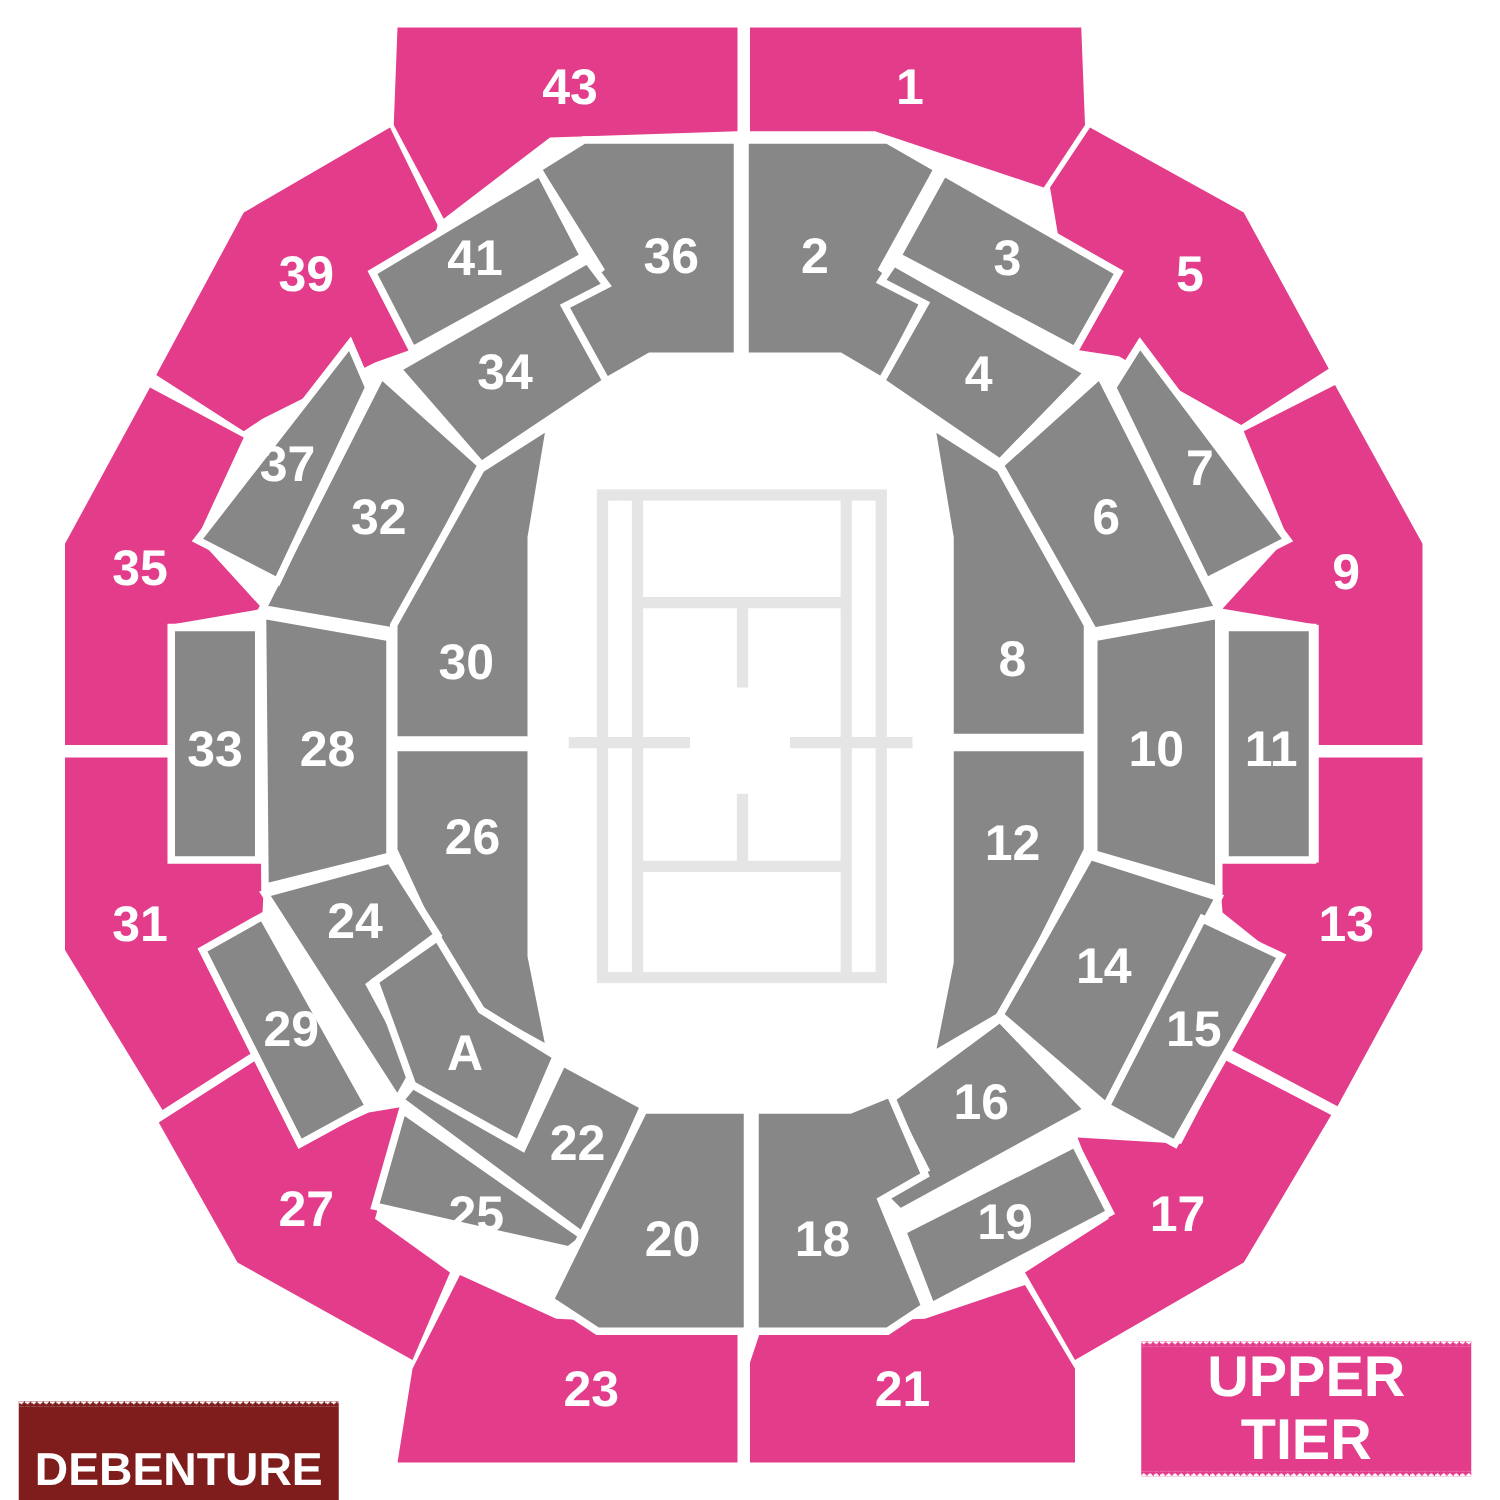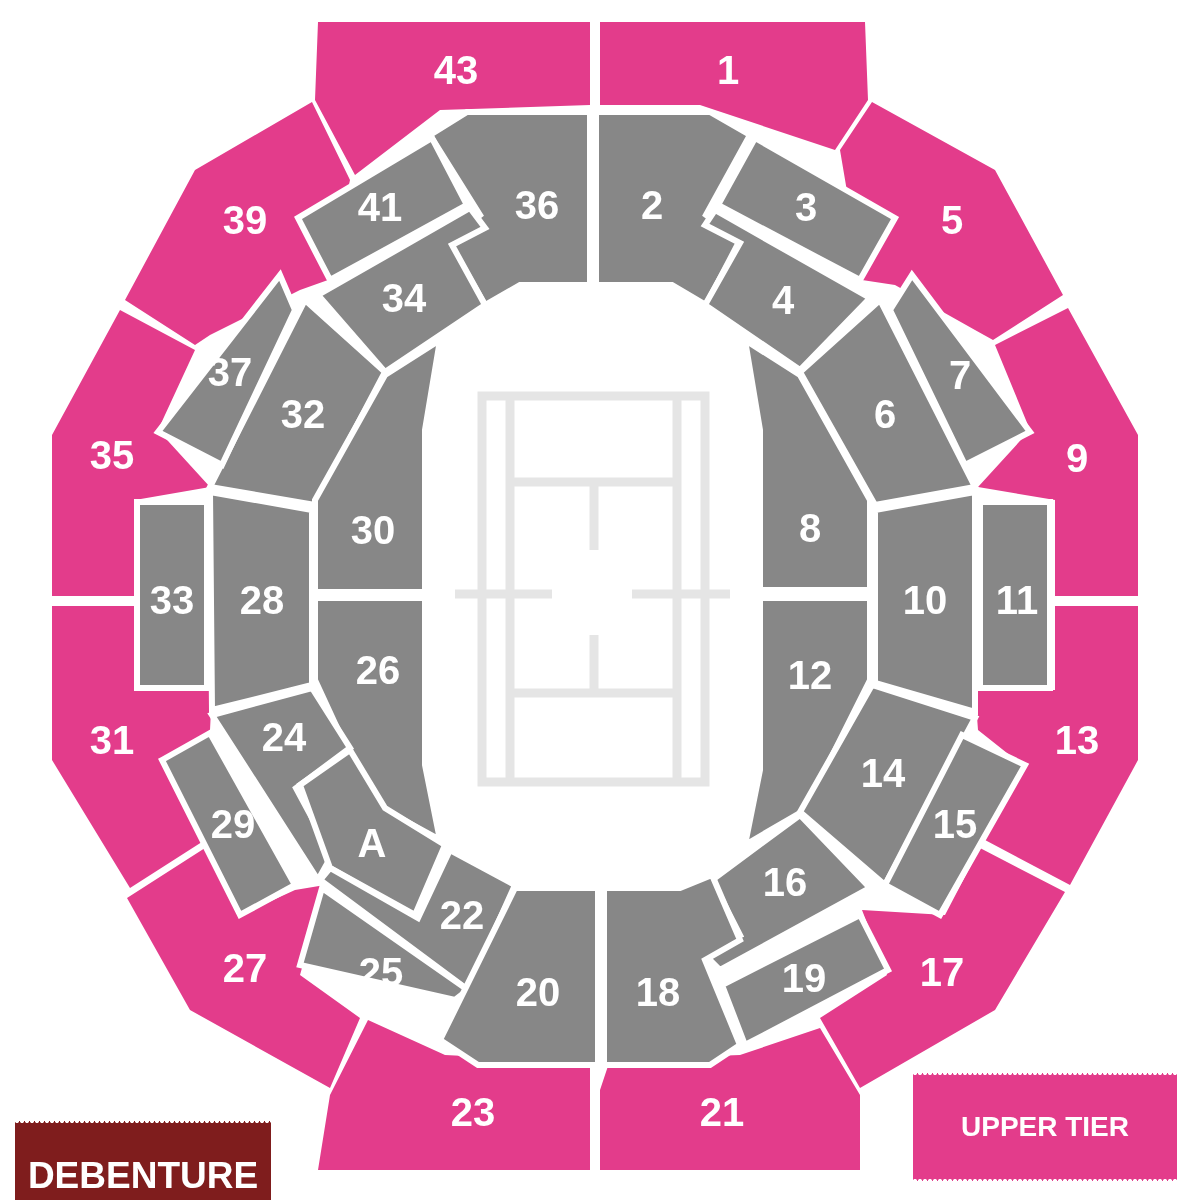--- a/index.html
+++ b/index.html
@@ -4,21 +4,21 @@
 <style>
   html,body{margin:0;padding:0;background:#fff;}
   body{width:1200px;height:1200px;position:relative;overflow:hidden;font-family:"Liberation Sans",sans-serif;}
   svg{position:absolute;left:0;top:0;}
   .up{fill:#e33c8b;}
   .db{fill:#878787;stroke:#fff;stroke-width:6;stroke-linejoin:miter;}
   .lbl{fill:#fff;font-family:"Liberation Sans",sans-serif;font-weight:bold;font-size:40px;text-anchor:middle;dominant-baseline:central;}
   .court line,.court rect{stroke:#e5e5e5;stroke-width:9;fill:none;}
   .legend{position:absolute;color:#fff;font-weight:bold;text-align:center;display:flex;align-items:center;justify-content:center;line-height:1.08;}
   .legend.deb{left:15px;top:1121px;width:256px;height:110px;background:#7f1d1d;font-size:37px;}
-  .legend.upt{left:913px;top:1073px;width:264px;height:108px;background:#e33c8b;font-size:28px;}
+  .legend.upt{left:913px;top:1073px;width:264px;height:108px;background:#e33c8b;font-size:46px;}
   .legend:before,.legend:after{content:"";position:absolute;left:0;right:0;height:4px;background-image:radial-gradient(circle at 2px 0,#fff 2px,transparent 2.2px);background-size:5px 4px;}
   .legend:before{top:0;} .legend:after{bottom:0;transform:scaleY(-1);}
 </style>
 </head>
 <body>
 
 <svg width="1200" height="1200" viewBox="0 0 1200 1200">
 
   <g>
     <polygon class="up" points="600,22 865,22 868,100 835,150 700,105 600,105"></polygon>

